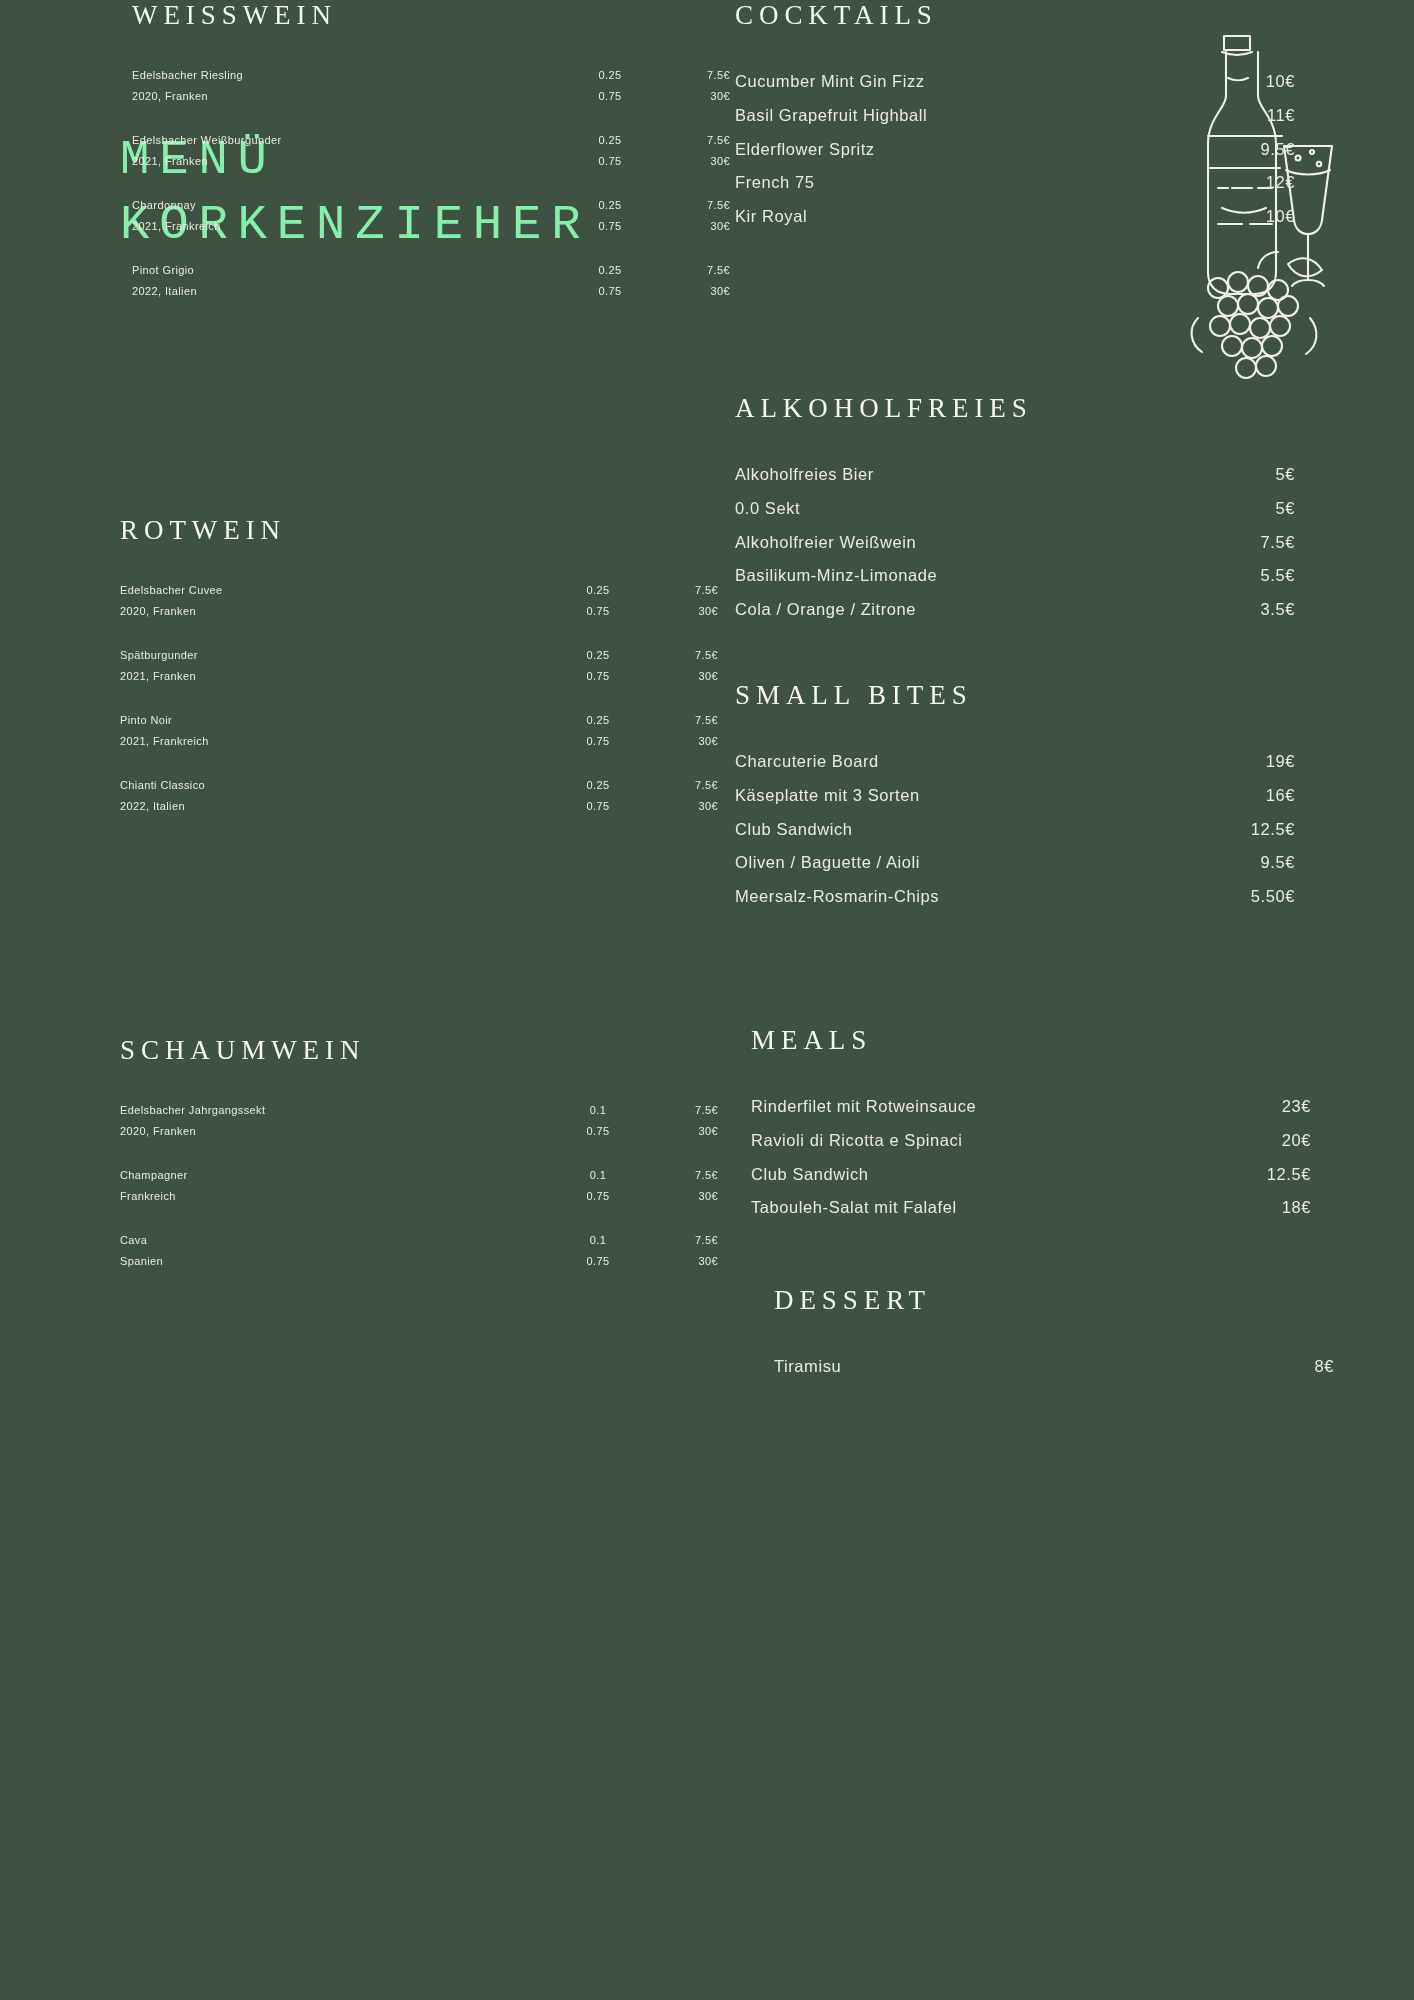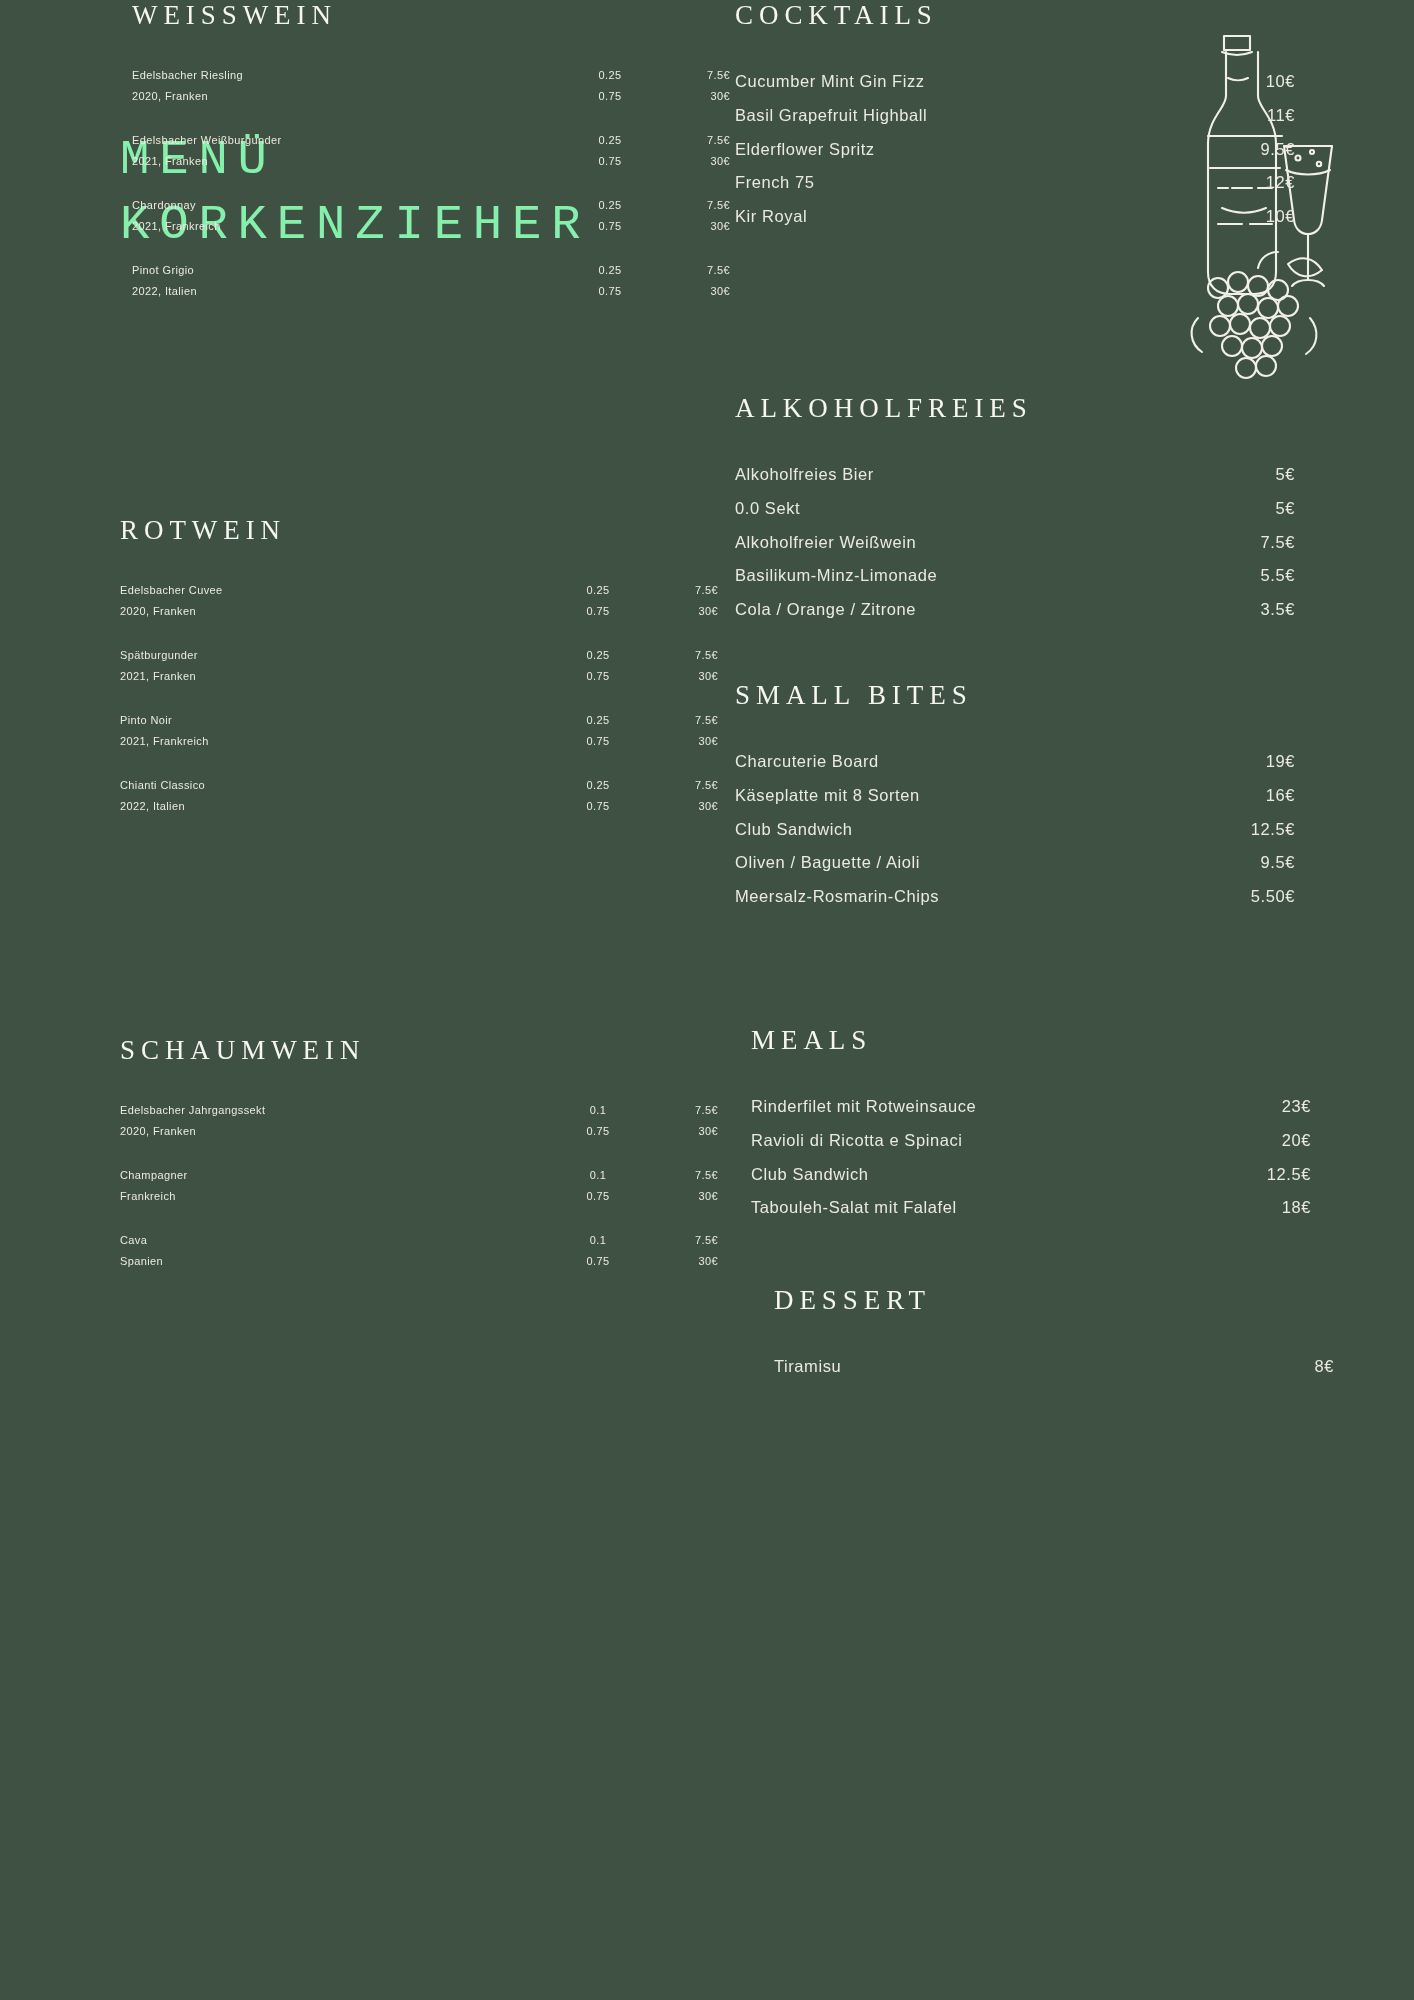--- a/index.html
+++ b/index.html
@@ -373,21 +373,21 @@
         </div>
       </div>
       <div class="section" style="position: absolute; top: 680px; left: 0px; width: 560px;">
         <div class="section-title">SMALL BITES</div>
         <div class="sp-md"></div>
         <div class="simple-row">
           <span class="simple-name">Charcuterie Board</span>
           <span class="simple-price">19€</span>
         </div>
         <div class="simple-row">
-          <span class="simple-name">Käseplatte mit 8 Sorten</span>
+          <span class="simple-name">Käseplatte mit 3 Sorten</span>
           <span class="simple-price">16€</span>
         </div>
         <div class="simple-row">
           <span class="simple-name">Club Sandwich</span>
           <span class="simple-price">12.5€</span>
         </div>
         <div class="simple-row">
           <span class="simple-name">Oliven / Baguette / Aioli</span>
           <span class="simple-price">9.5€</span>
         </div>

